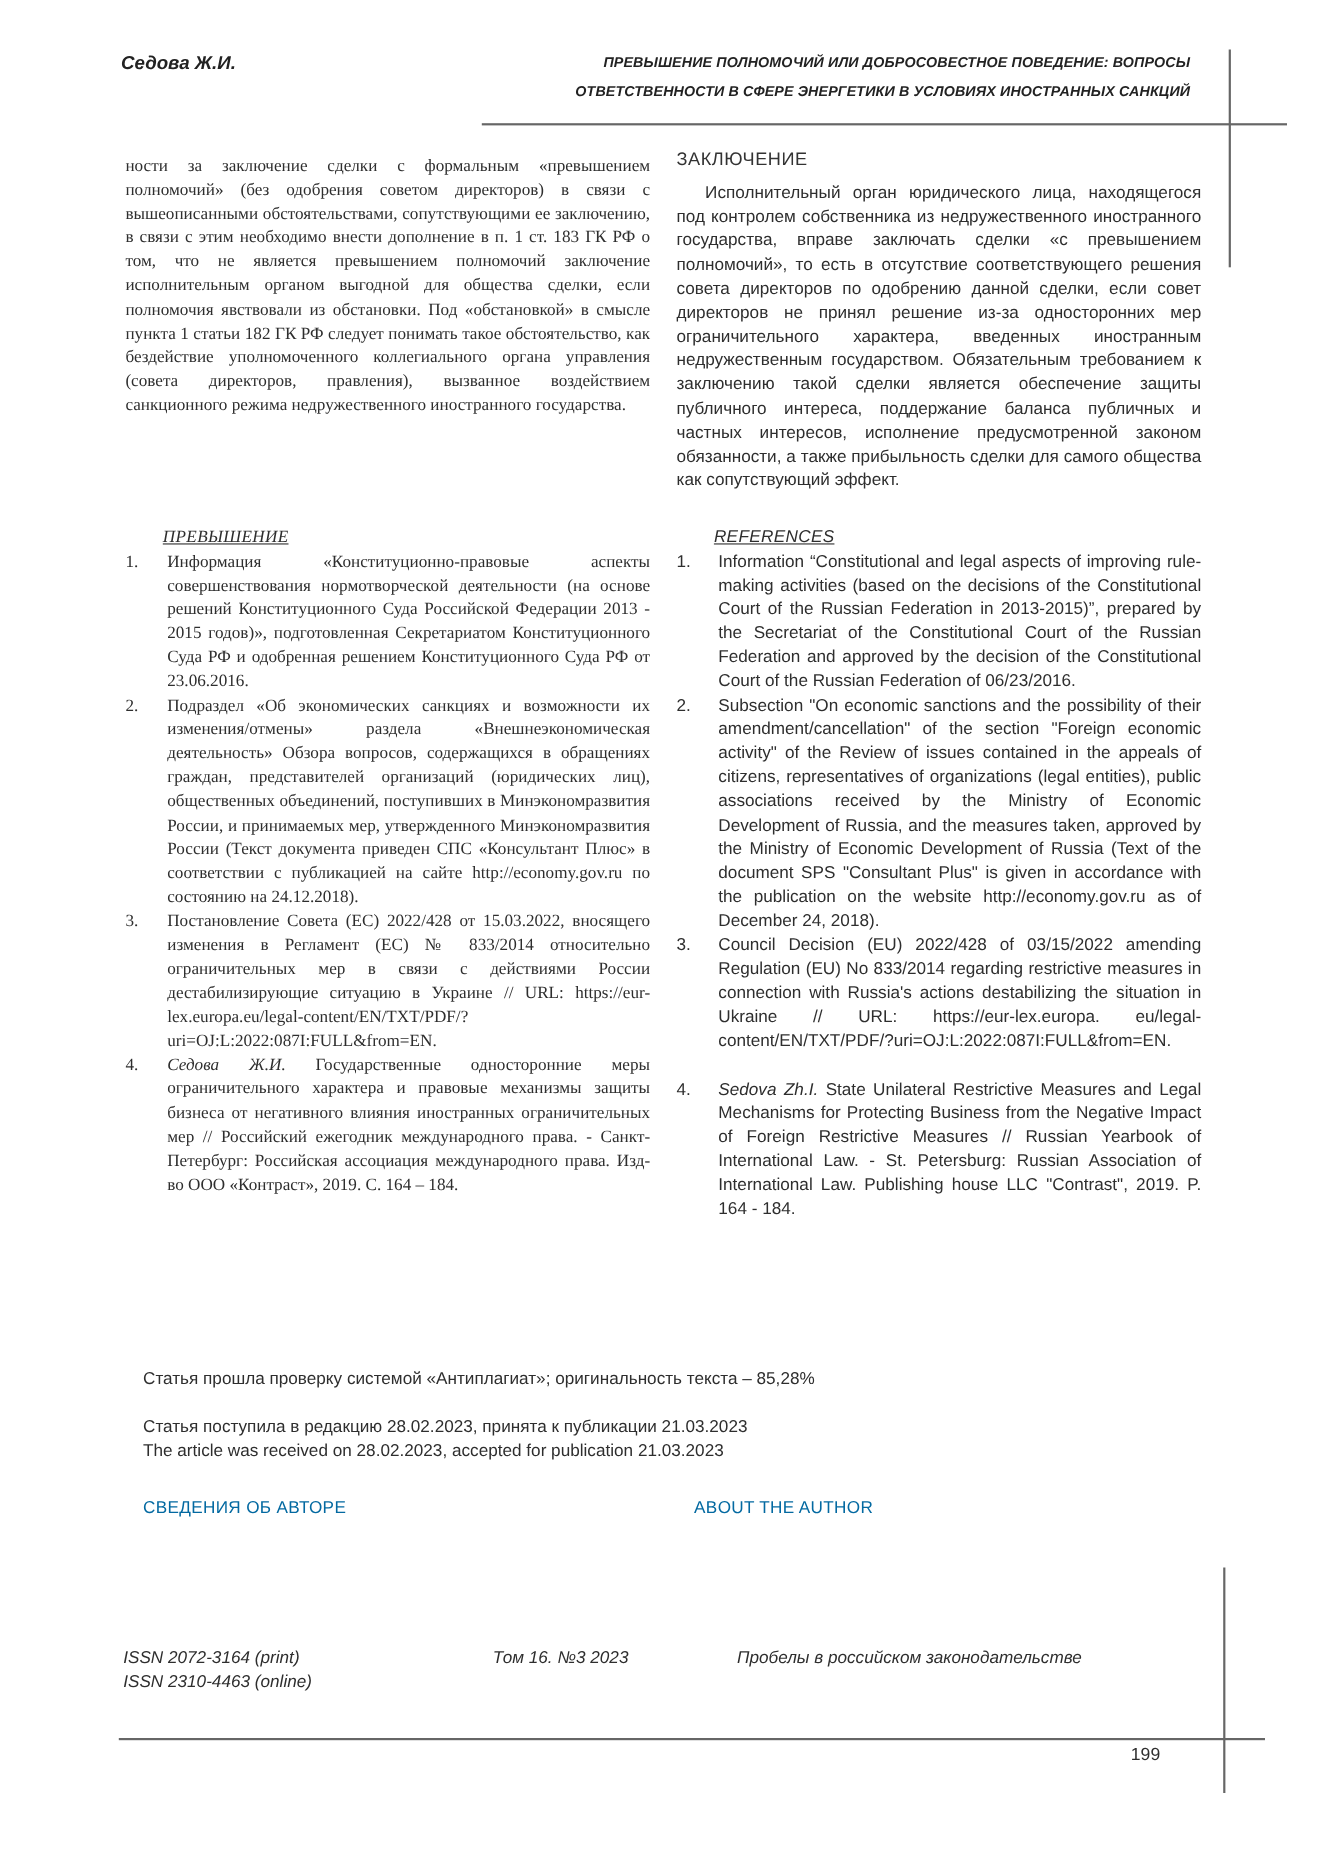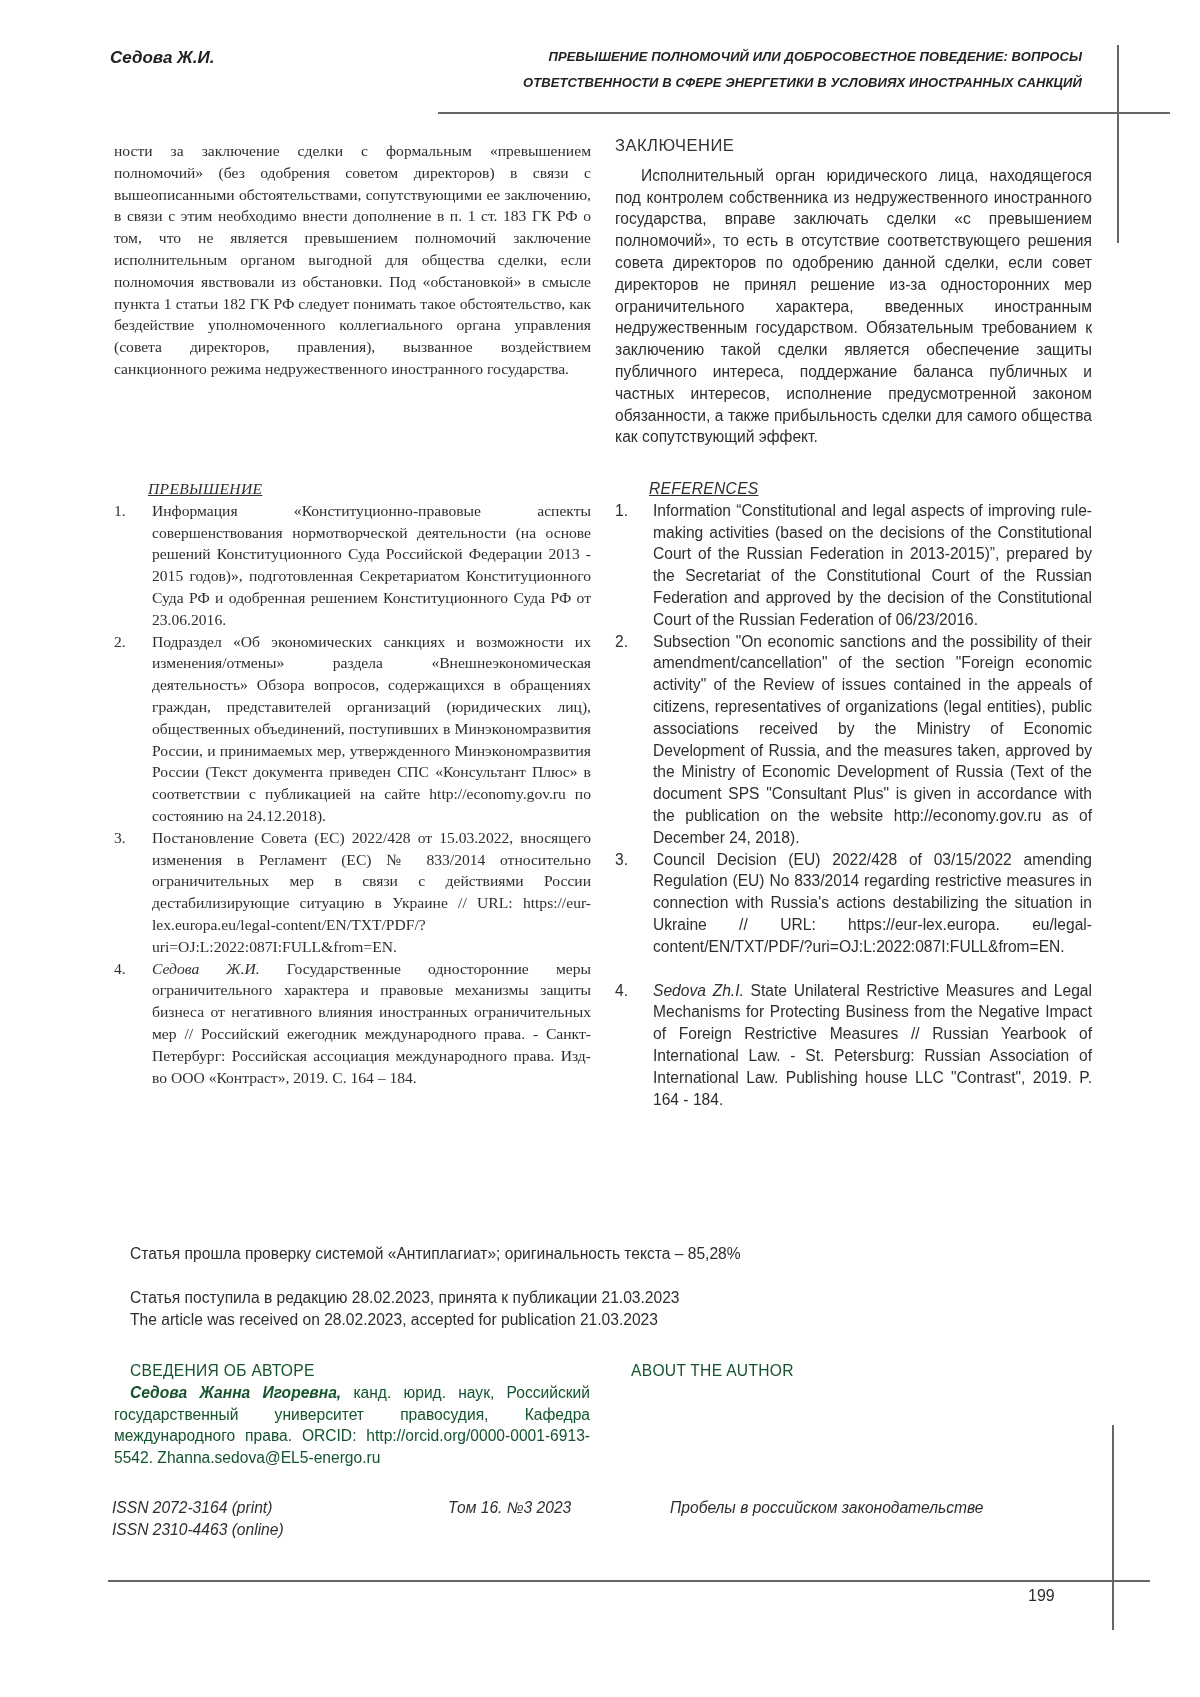--- a/index.html
+++ b/index.html
@@ -16,21 +16,21 @@
   .just { text-align: justify; }
   .para-indent { text-indent: 26px; }
   .sec-head { font-size: 16.5px; letter-spacing: 0.5px; margin-bottom: 8px; color: #333; }
   .refs-title { font-style: italic; text-decoration: underline; margin-left: 34px; font-size: 15.6px; letter-spacing: 0.3px; }
   ol.refs { list-style: none; margin: 0; padding: 0; }
   ol.refs li { position: relative; padding-left: 38px; text-align: justify; }
   ol.refs li .num { position: absolute; left: 0; top: 0; }
   .ital { font-style: italic; }
   .bi { font-weight: bold; font-style: italic; }
   .mid { position: absolute; left: 130px; font-size: 15.6px; line-height: 21.8px; color: #2e2e2e; }
-  .author-block { position: absolute; width: 480px; font-size: 15.6px; line-height: 21.8px; color: #14532d; }
+  .author-block { position: absolute; width: 480px; font-size: 15.6px; line-height: 21.8px; color: #0369a1; }
   .author-block .head { padding-left: 16px; letter-spacing: 0.3px; }
   .author-block .body { text-align: justify; text-indent: 16px; }
   .footer { position: absolute; top: 1497px; font-size: 15.6px; font-style: italic; line-height: 22px; color: #2e2e2e; }
   .pgnum { position: absolute; top: 1587px; left: 1028px; font-size: 16px; color: #2e2e2e; }
 </style>
 </head>
 <body>
 
 <div class="abs hdr-author">Седова Ж.И.</div>
 <div class="abs hdr-title">
@@ -92,21 +92,20 @@
     </li>
   </ol>
 </div>
 
 <div class="mid" style="top:1243px;">Статья прошла проверку системой «Антиплагиат»; оригинальность текста – 85,28%</div>
 <div class="mid" style="top:1287px;">Статья поступила в редакцию 28.02.2023, принята к публикации 21.03.2023</div>
 <div class="mid" style="top:1309px;">The article was received on 28.02.2023, accepted for publication 21.03.2023</div>
 
 <div class="author-block" style="left:114px; top:1360px; width:476px;">
   <div class="head">СВЕДЕНИЯ ОБ АВТОРЕ</div>
-  <div class="body"><span class="bi">Седова Жанна Игоревна,</span><span> канд. юрид. наук, Российский государственный университет правосудия, Кафедра международного права. ORCID: http://orcid.org/0000-0001-6913-5542. Zhanna.sedova@EL5-energo.ru</span></div>
 </div>
 <div class="author-block" style="left:615px; top:1360px; width:477px;">
   <div class="head">ABOUT THE AUTHOR</div>
 </div>
 
 <div class="line" style="left:1112px; top:1425px; width:2px; height:205px;"></div>
 <div class="line" style="left:108px; top:1580px; width:1042px; height:2px;"></div>
 <div class="footer" style="left:112px;">
   <div>ISSN 2072-3164 (print)</div>
   <div>ISSN 2310-4463 (online)</div>

